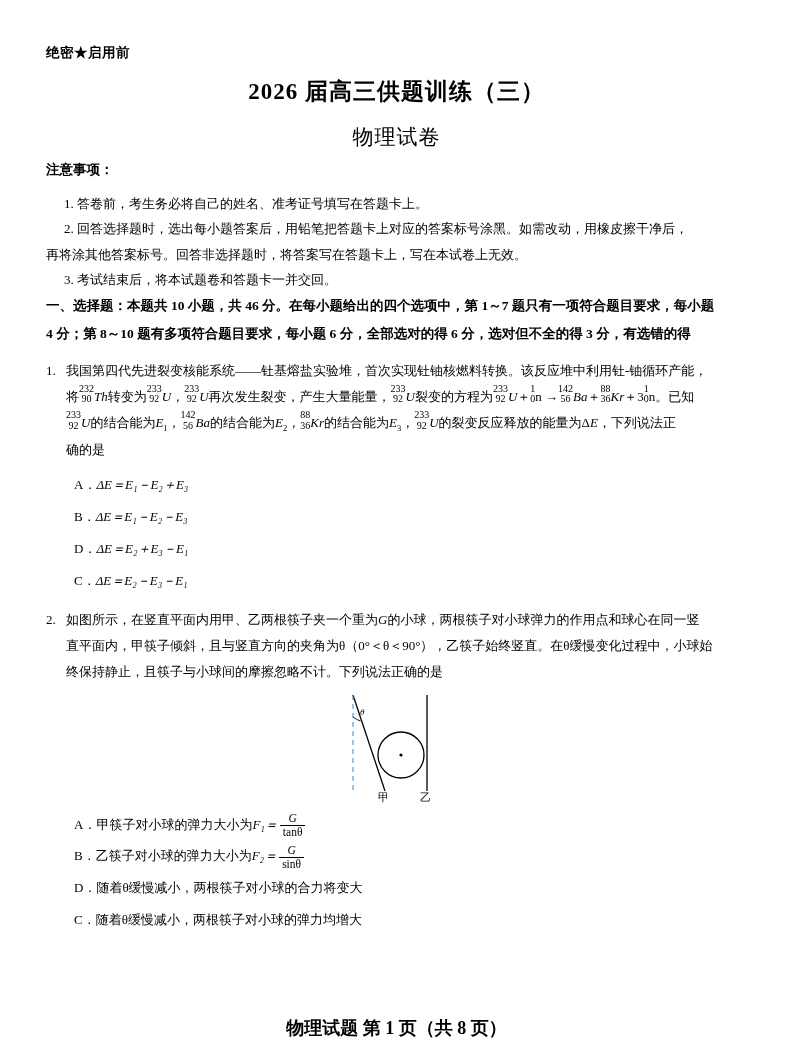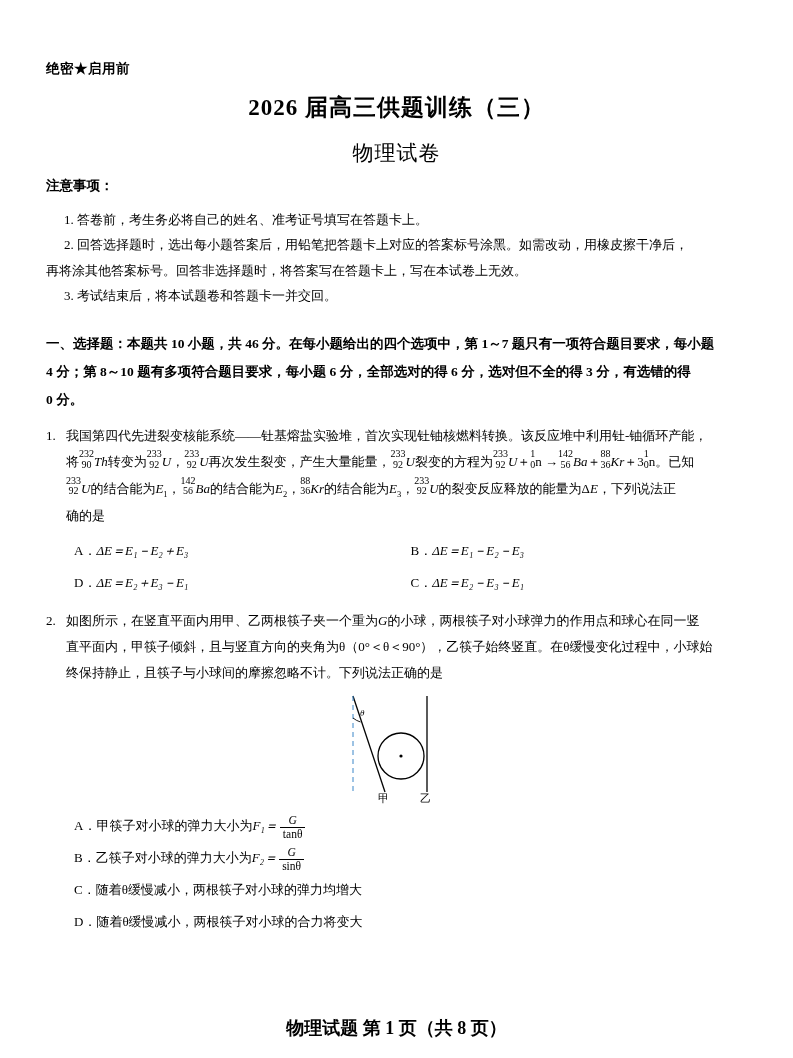--- a/index.html
+++ b/index.html
@@ -12,21 +12,21 @@
     height: 1058px;
     font-family: "Liberation Serif", "DejaVu Serif", serif;
     color: #000;
     position: relative;
     overflow: hidden;
   }
   .page {
     width: 793px;
     height: 1058px;
     box-sizing: border-box;
-    padding: 60px 46px 0 46px;
+    padding: 44px 46px 0 46px;
     position: relative;
   }
   .secret {
     font-size: 13.5px;
     font-weight: bold;
     letter-spacing: 0.5px;
     margin-bottom: 14px;
   }
   .title1 {
     text-align: center;
@@ -57,21 +57,20 @@
   .notice-item.wrap {
     padding-left: 0;
   }
   .notice-item.wrap .first {
     padding-left: 18px;
   }
   .section-title {
     font-size: 13.5px;
     font-weight: bold;
     line-height: 2.05;
-    margin-top: 22px;
   }
   .question {
     font-size: 13px;
     line-height: 2.0;
     margin-top: 10px;
     position: relative;
   }
   .q-body {
     padding-left: 20px;
     text-align: justify;
@@ -82,20 +81,21 @@
     top: 0;
   }
   .opts {
     margin-top: 6px;
     padding-left: 28px;
   }
   .opt-row {
     display: flex;
     font-size: 13px;
     line-height: 2.45;
+    flex-direction: column;
   }
   .opt {
     flex: 0 0 50%;
     white-space: nowrap;
   }
   .opt-single {
     font-size: 13px;
     line-height: 2.45;
   }
   .mathi {
@@ -157,21 +157,20 @@
   <div class="notice-item">1. 答卷前，考生务必将自己的姓名、准考证号填写在答题卡上。</div>
   <div class="notice-item wrap">
     <div class="first">2. 回答选择题时，选出每小题答案后，用铅笔把答题卡上对应的答案标号涂黑。如需改动，用橡皮擦干净后，</div>
     <div>再将涂其他答案标号。回答非选择题时，将答案写在答题卡上，写在本试卷上无效。</div>
   </div>
   <div class="notice-item">3. 考试结束后，将本试题卷和答题卡一并交回。</div>
 
   <div class="section-title">
     <div>一、选择题：本题共 10 小题，共 46 分。在每小题给出的四个选项中，第 1～7 题只有一项符合题目要求，每小题</div>
     <div>4 分；第 8～10 题有多项符合题目要求，每小题 6 分，全部选对的得 6 分，选对但不全的得 3 分，有选错的得</div>
-    <div>0 分。</div>
   </div>
 
   <div class="question">
     <span class="q-num">1.</span>
     <div class="q-body">
       <div>我国第四代先进裂变核能系统——钍基熔盐实验堆，首次实现钍铀核燃料转换。该反应堆中利用钍-铀循环产能，</div>
       <div>
         <span>将</span><span class="nuc"><span>232</span><span>90</span></span><span class="mathi">Th</span><span>转变为</span><span class="nuc"><span>233</span><span>92</span></span><span class="mathi">U</span><span>，</span><span class="nuc"><span>233</span><span>92</span></span><span class="mathi">U</span><span>再次发生裂变，产生大量能量，</span><span class="nuc"><span>233</span><span>92</span></span><span class="mathi">U</span><span>裂变的方程为</span><span class="nuc"><span>233</span><span>92</span></span><span class="mathi">U</span>＋<span class="nuc"><span>1</span><span>0</span></span>n →<span class="nuc"><span>142</span><span>56</span></span><span class="mathi">Ba</span>＋<span class="nuc"><span>88</span><span>36</span></span><span class="mathi">Kr</span>＋3<span class="nuc"><span>1</span><span>0</span></span>n<span>。已知</span>
       </div>
       <div>
@@ -221,19 +220,19 @@
       </svg>
     </div>
 
     <div class="opts">
       <div class="opt-single">
         <span>A．甲筷子对小球的弹力大小为</span><span class="mathi">F₁＝</span><span class="frac"><span class="num mathi">G</span><span class="den">tanθ</span></span>
       </div>
       <div class="opt-single">
         <span>B．乙筷子对小球的弹力大小为</span><span class="mathi">F₂＝</span><span class="frac"><span class="num mathi">G</span><span class="den">sinθ</span></span>
       </div>
+      <div class="opt-single">D．随着θ缓慢减小，两根筷子对小球的合力将变大</div>
       <div class="opt-single">C．随着θ缓慢减小，两根筷子对小球的弹力均增大</div>
-      <div class="opt-single">D．随着θ缓慢减小，两根筷子对小球的合力将变大</div>
     </div>
   </div>
 
   <div class="footer">物理试题 第 1 页（共 8 页）</div>
 </div>
 
 </body></html>

